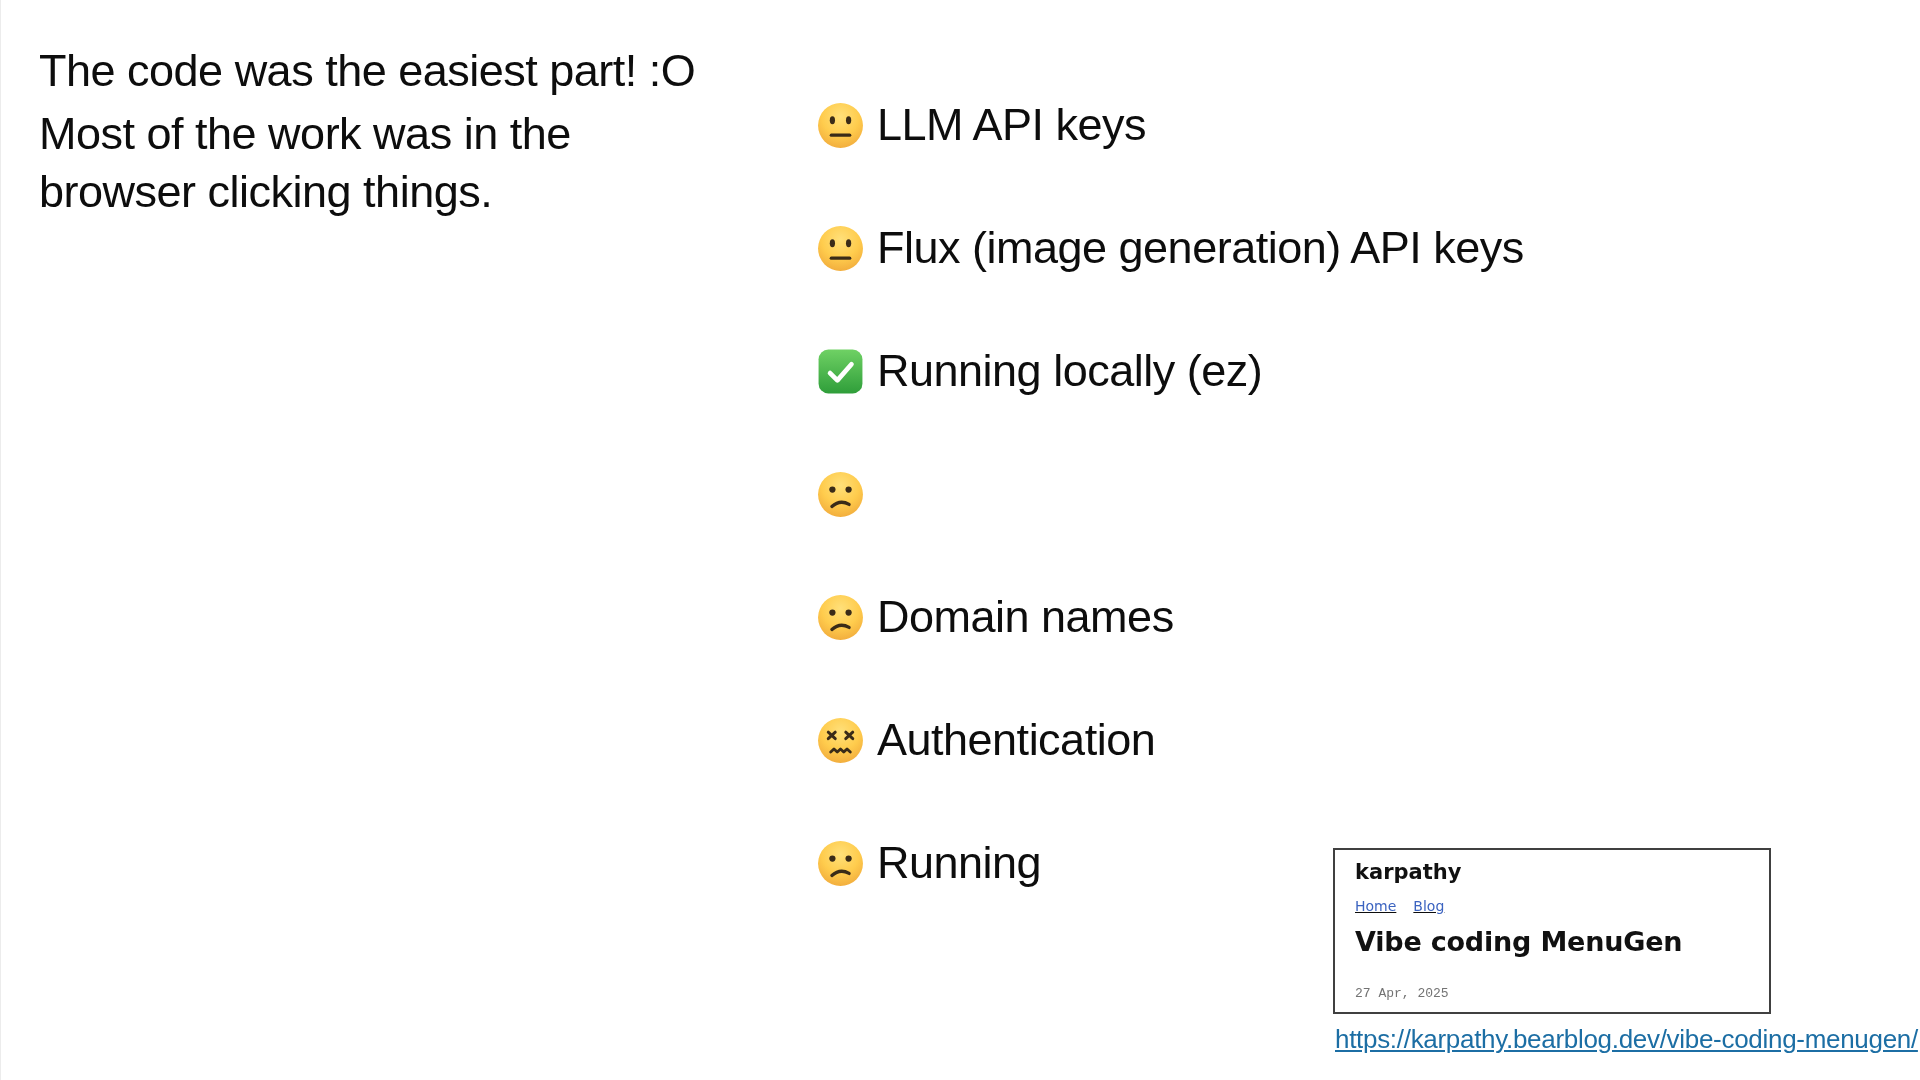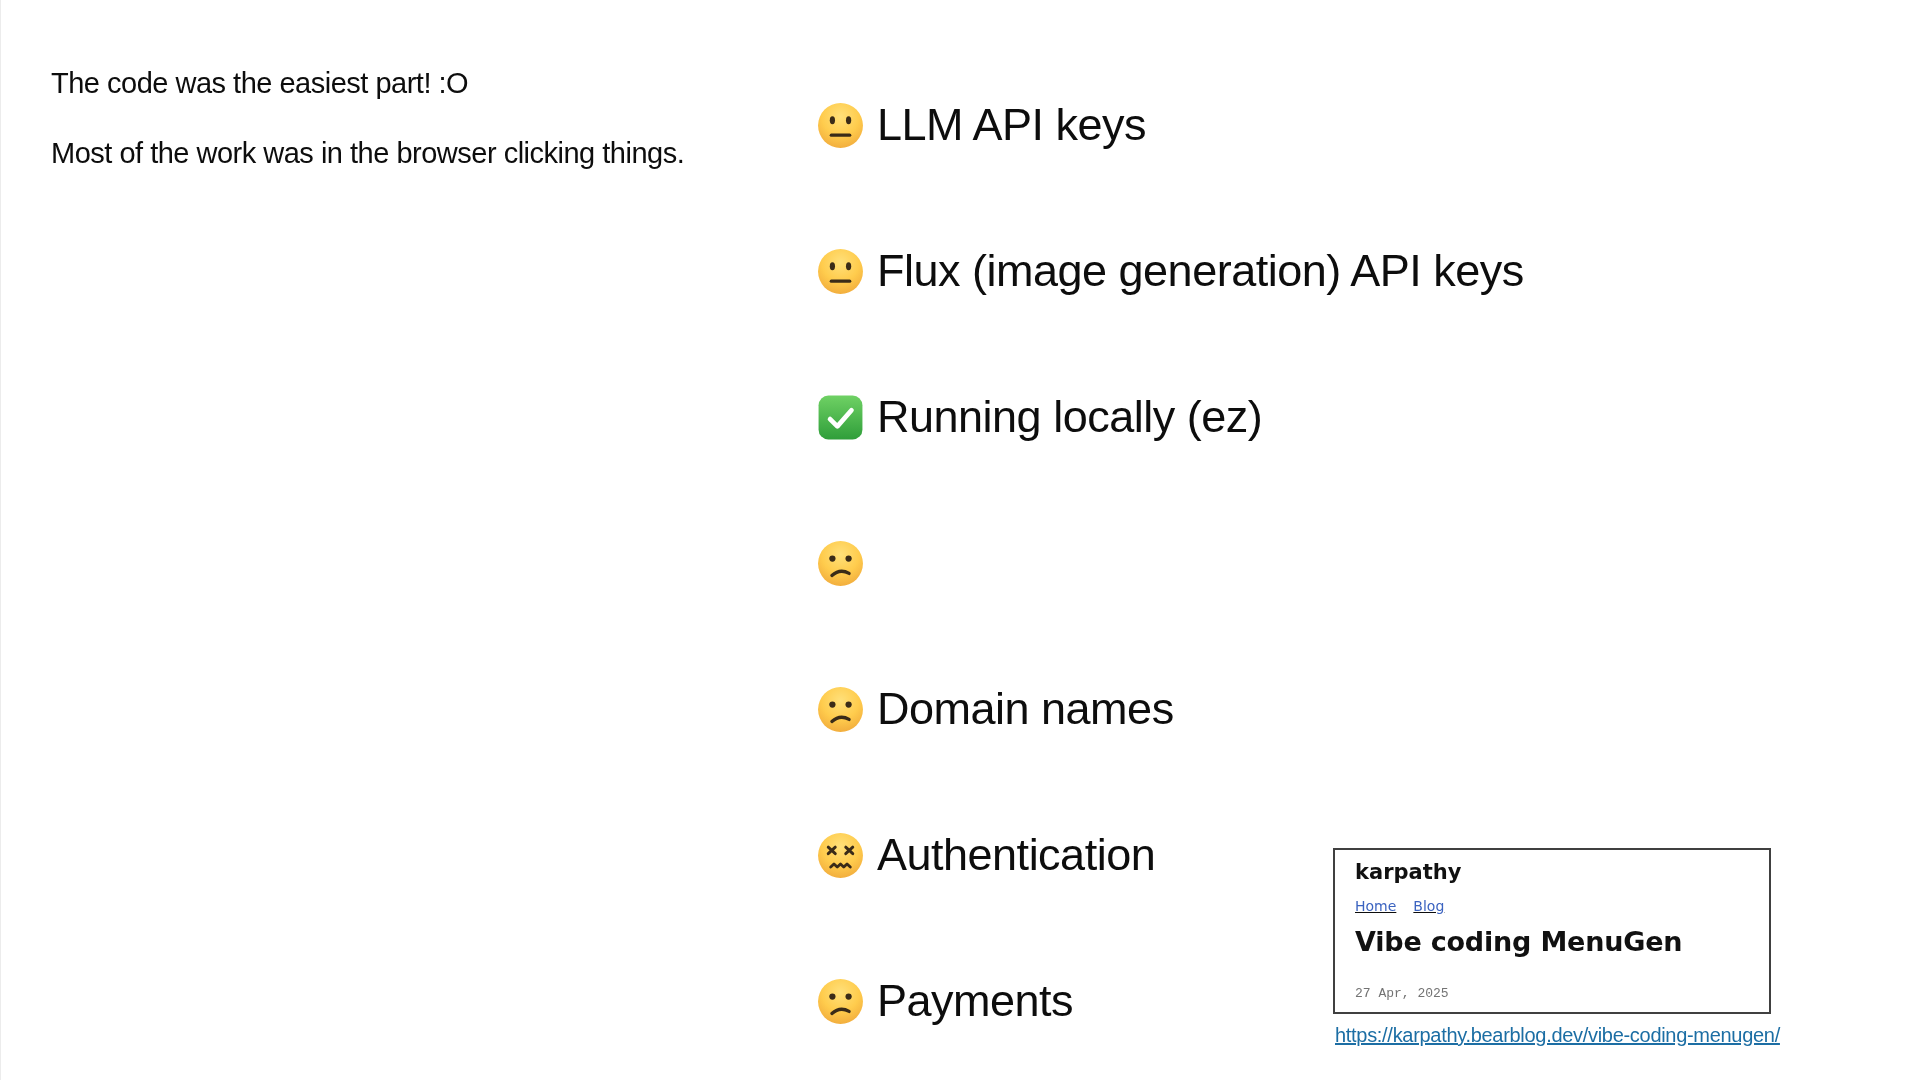--- a/index.html
+++ b/index.html
@@ -1,34 +1,34 @@
 <!DOCTYPE html>
 <html><head>
 <meta charset="utf-8">
 <style>
   html,body{margin:0;padding:0;background:#ffffff;}
   .slide{position:relative;width:1920px;height:1080px;background:#ffffff;overflow:hidden;
          font-family:"Liberation Sans","DejaVu Sans",sans-serif;color:#0d0d0d;
          box-sizing:border-box;border-left:1px solid #ececec;}
   .intro{position:absolute;left:38px;top:42px;width:760px;}
-  .intro p{margin:12px;font-size:29px;line-height:58px;letter-spacing:-0.5px;}
+  .intro p{margin:0;font-size:45px;line-height:58px;letter-spacing:-0.5px;}
   .intro p + p{margin-top:5px;max-width:660px;}
-  .checklist{position:absolute;left:816px;top:99px;display:flex;flex-direction:column;gap:94px;}
+  .checklist{position:absolute;left:816px;top:99px;display:flex;flex-direction:column;gap:71px;}
   .row{display:flex;align-items:center;height:52px;}
   .emoji{width:47px;height:47px;flex:0 0 47px;margin-right:13px;}
   .emoji svg{width:47px;height:47px;display:block;}
   .row .label{font-size:45px;letter-spacing:-0.5px;white-space:nowrap;}
   .blog-card{position:absolute;left:1332px;top:848px;width:438px;height:166px;background:#ffffff;
              border:2px solid #404040;box-sizing:border-box;font-family:"DejaVu Sans","Liberation Sans",sans-serif;}
   .site-title{position:absolute;left:20px;top:10px;font-size:21px;font-weight:bold;color:#111111;}
   .card-nav{position:absolute;left:20px;top:48px;display:flex;gap:17px;text-decoration:underline;}
   .card-nav a{font-size:14px;color:#3b63c0;text-decoration:none;}
   .post-title{position:absolute;left:20px;top:76px;font-size:27px;font-weight:bold;color:#111111;letter-spacing:-0.2px;white-space:nowrap;}
   .post-date{position:absolute;left:20px;top:136px;font-family:Liberation Mono, monospace;font-size:13px;color:#737373;}
-  .footer-link{position:absolute;left:1334px;top:1024px;font-size:20px;letter-spacing:-0.3px;color:#1c6ea4;
+  .footer-link{position:absolute;left:1334px;top:1024px;font-size:26px;letter-spacing:-0.3px;color:#1c6ea4;
                text-decoration:underline;white-space:nowrap;font-family:"Liberation Sans","DejaVu Sans",sans-serif;}
   .defs{position:absolute;width:0;height:0;overflow:hidden;}
 </style>
 </head>
 <body>
 
 <svg class="defs" aria-hidden="true">
   <defs>
     <radialGradient id="gradFace" cx="50%" cy="30%" r="75%">
       <stop offset="0%" stop-color="#ffe07a"></stop>
@@ -118,21 +118,21 @@
           </svg>
         </span>
       <span class="label">Authentication</span>
     </div>
     <div class="row">
       <span class="emoji">
           <svg>
             <use href="#sym-confused-face"></use>
           </svg>
         </span>
-      <span class="label">Payments</span>
+      <span class="label">Running</span>
     </div>
   </div>
 
   <div class="blog-card">
     <div class="site-title">karpathy</div>
     <div class="card-nav">
       <a href="#">Home</a>
       <a href="#">Blog</a>
     </div>
     <div class="post-title">Vibe coding MenuGen</div>

